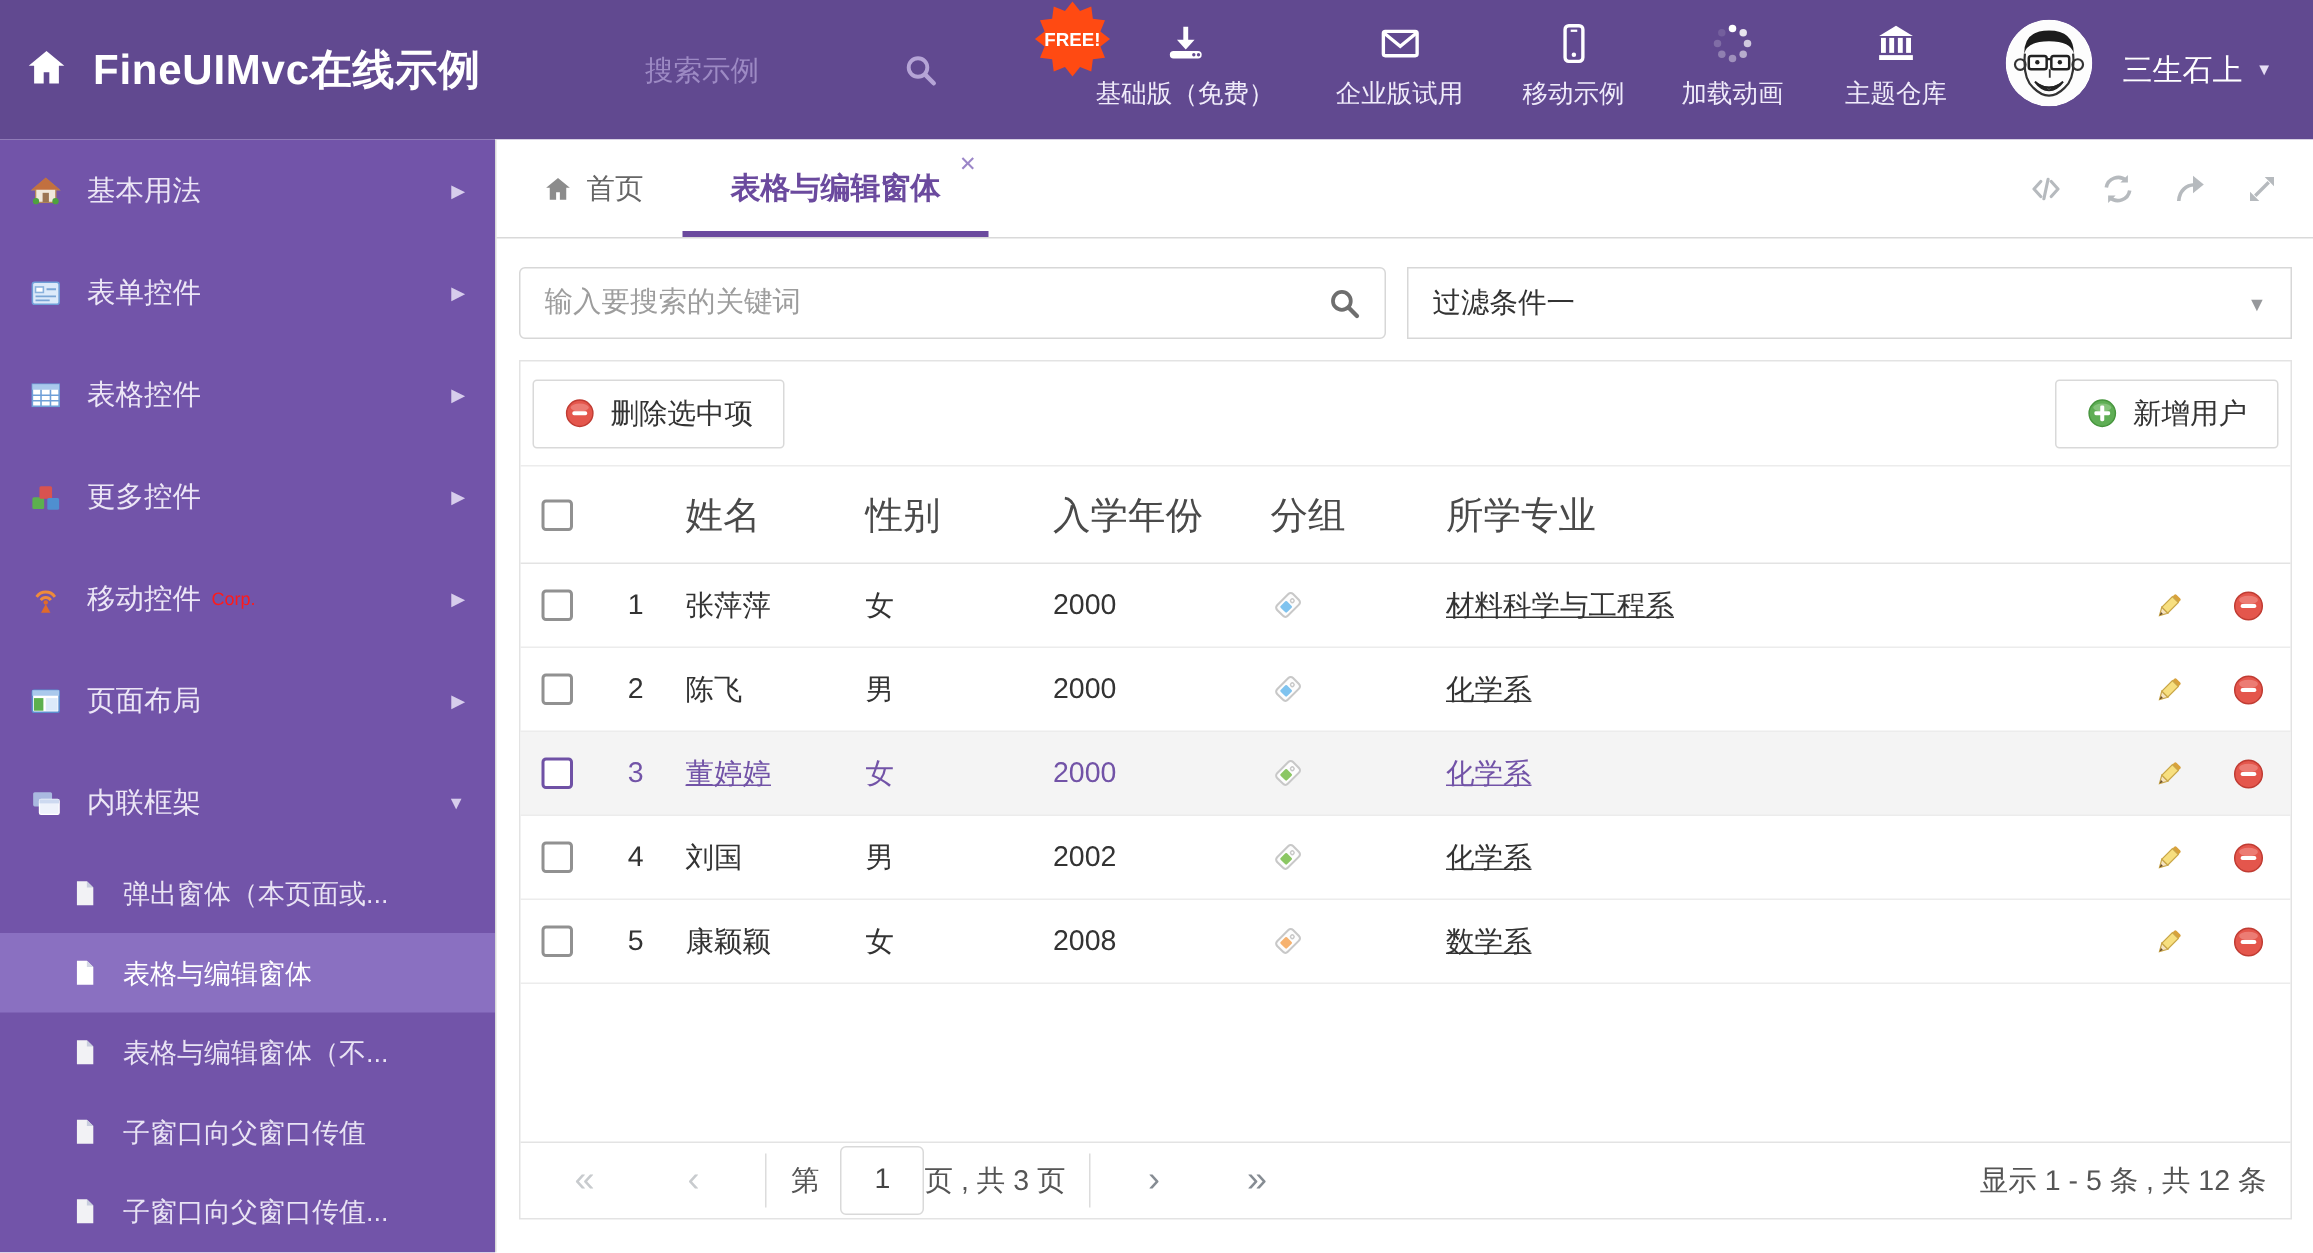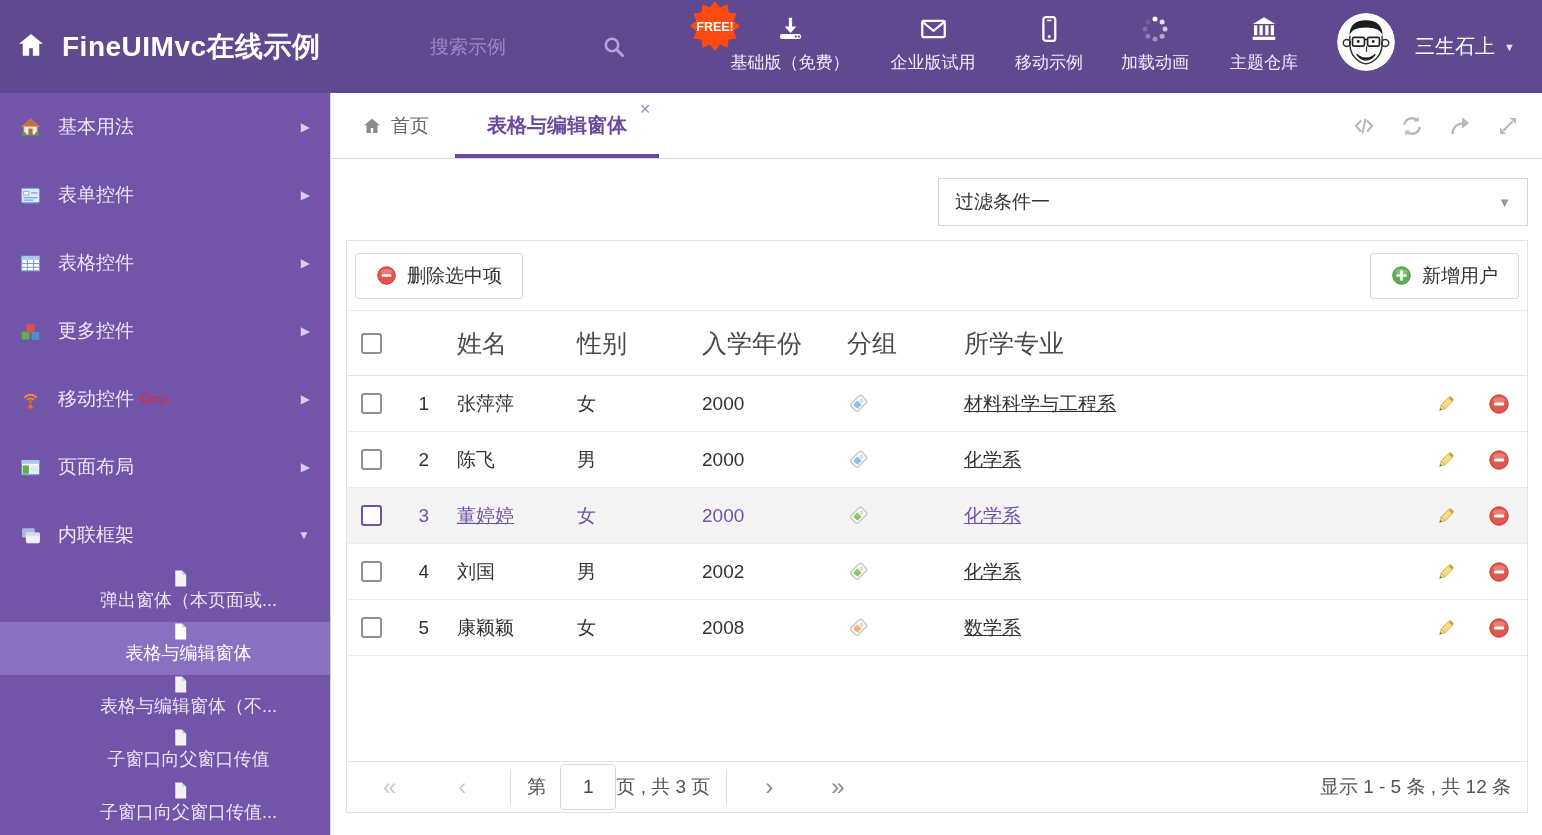--- a/index.html
+++ b/index.html
@@ -20,21 +20,21 @@
   .avatar{position:absolute;left:1337px;top:13px;width:58px;height:58px;border-radius:50%;overflow:hidden;cursor:pointer;}
   .hdr-user{position:absolute;left:1415px;top:0;height:93px;display:flex;align-items:center;gap:9px;font-size:20px;cursor:pointer;}
   .hdr-user .caret{font-size:11px;color:#e6def5;}
 
   
   .side{position:absolute;left:0;top:93px;width:330px;height:742px;background:#7254a9;overflow:hidden;}
   .snav{height:68px;display:flex;align-items:center;padding:0 20px;color:#ece6f6;font-size:19px;cursor:pointer;}
   .snav .ic{margin-right:17px;}
   .snav .arrow{margin-left:auto;font-size:12px;color:#d7cdec;}
   .corp{color:#ff1a1a;font-size:12px;margin-left:7px;}
-  .ssub{height:53px;display:flex;align-items:center;padding-left:47px;color:#e9e3f4;font-size:18px;cursor:pointer;white-space:nowrap;flex-direction:column;}
+  .ssub{height:53px;display:flex;align-items:center;padding-left:47px;color:#e9e3f4;font-size:18px;cursor:pointer;white-space:nowrap;}
   .ssub .ic{margin-right:16px;}
   .ssub.active{background:#8a70c1;color:#fff;}
 
   
   .main{position:absolute;left:330px;top:93px;width:1212px;height:742px;background:#fff;border-left:1px solid #d9d9d9;box-sizing:border-box;}
   .tabbar{position:relative;height:65px;border-bottom:1px solid #d9d9d9;}
   .tab-home{position:absolute;left:31px;top:0;height:65px;display:flex;align-items:center;gap:9px;font-size:19px;color:#666;cursor:pointer;}
   .tab-active{position:absolute;left:124px;top:0;width:204px;height:65px;display:flex;align-items:center;justify-content:center;font-size:20px;font-weight:bold;color:#6b4a9e;cursor:pointer;}
   .tab-active .underline{position:absolute;left:0;right:0;bottom:0;height:4px;background:#6b4a9e;}
   .tab-close{position:absolute;right:8px;top:8px;font-size:14px;font-weight:bold;color:#9b86c8;cursor:pointer;}
@@ -358,20 +358,29 @@
           </span>
         <span class="ai">
             <svg viewBox="0 0 24 24" width="24" height="24">
               <path d="M7.5 16.5 16.5 7.5" stroke="currentColor" stroke-width="2.2"></path>
               <path d="M13.8 4H20v6.2zM10.2 20H4v-6.2z" fill="currentColor"></path>
             </svg>
           </span>
       </div>
     </div>
 
+    <div class="searchbox">
+      <input type="text" placeholder="输入要搜索的关键词" style="">
+      <span class="mag">
+          <svg viewBox="0 0 24 24" width="23" height="23">
+            <circle cx="10" cy="10" r="6.2" fill="none" stroke="currentColor" stroke-width="2.6"></circle>
+            <path d="M14.8 14.8 20.5 20.5" stroke="currentColor" stroke-width="3" stroke-linecap="round"></path>
+          </svg>
+        </span>
+    </div>
     <div class="dropdown">
       <span class="val">过滤条件一</span>
       <span class="caret">▼</span>
     </div>
 
     <div class="panel">
       <div class="toolbar">
         <button class="btn btn-del">
           <span>
               <svg viewBox="0 0 22 22" width="21" height="21">

